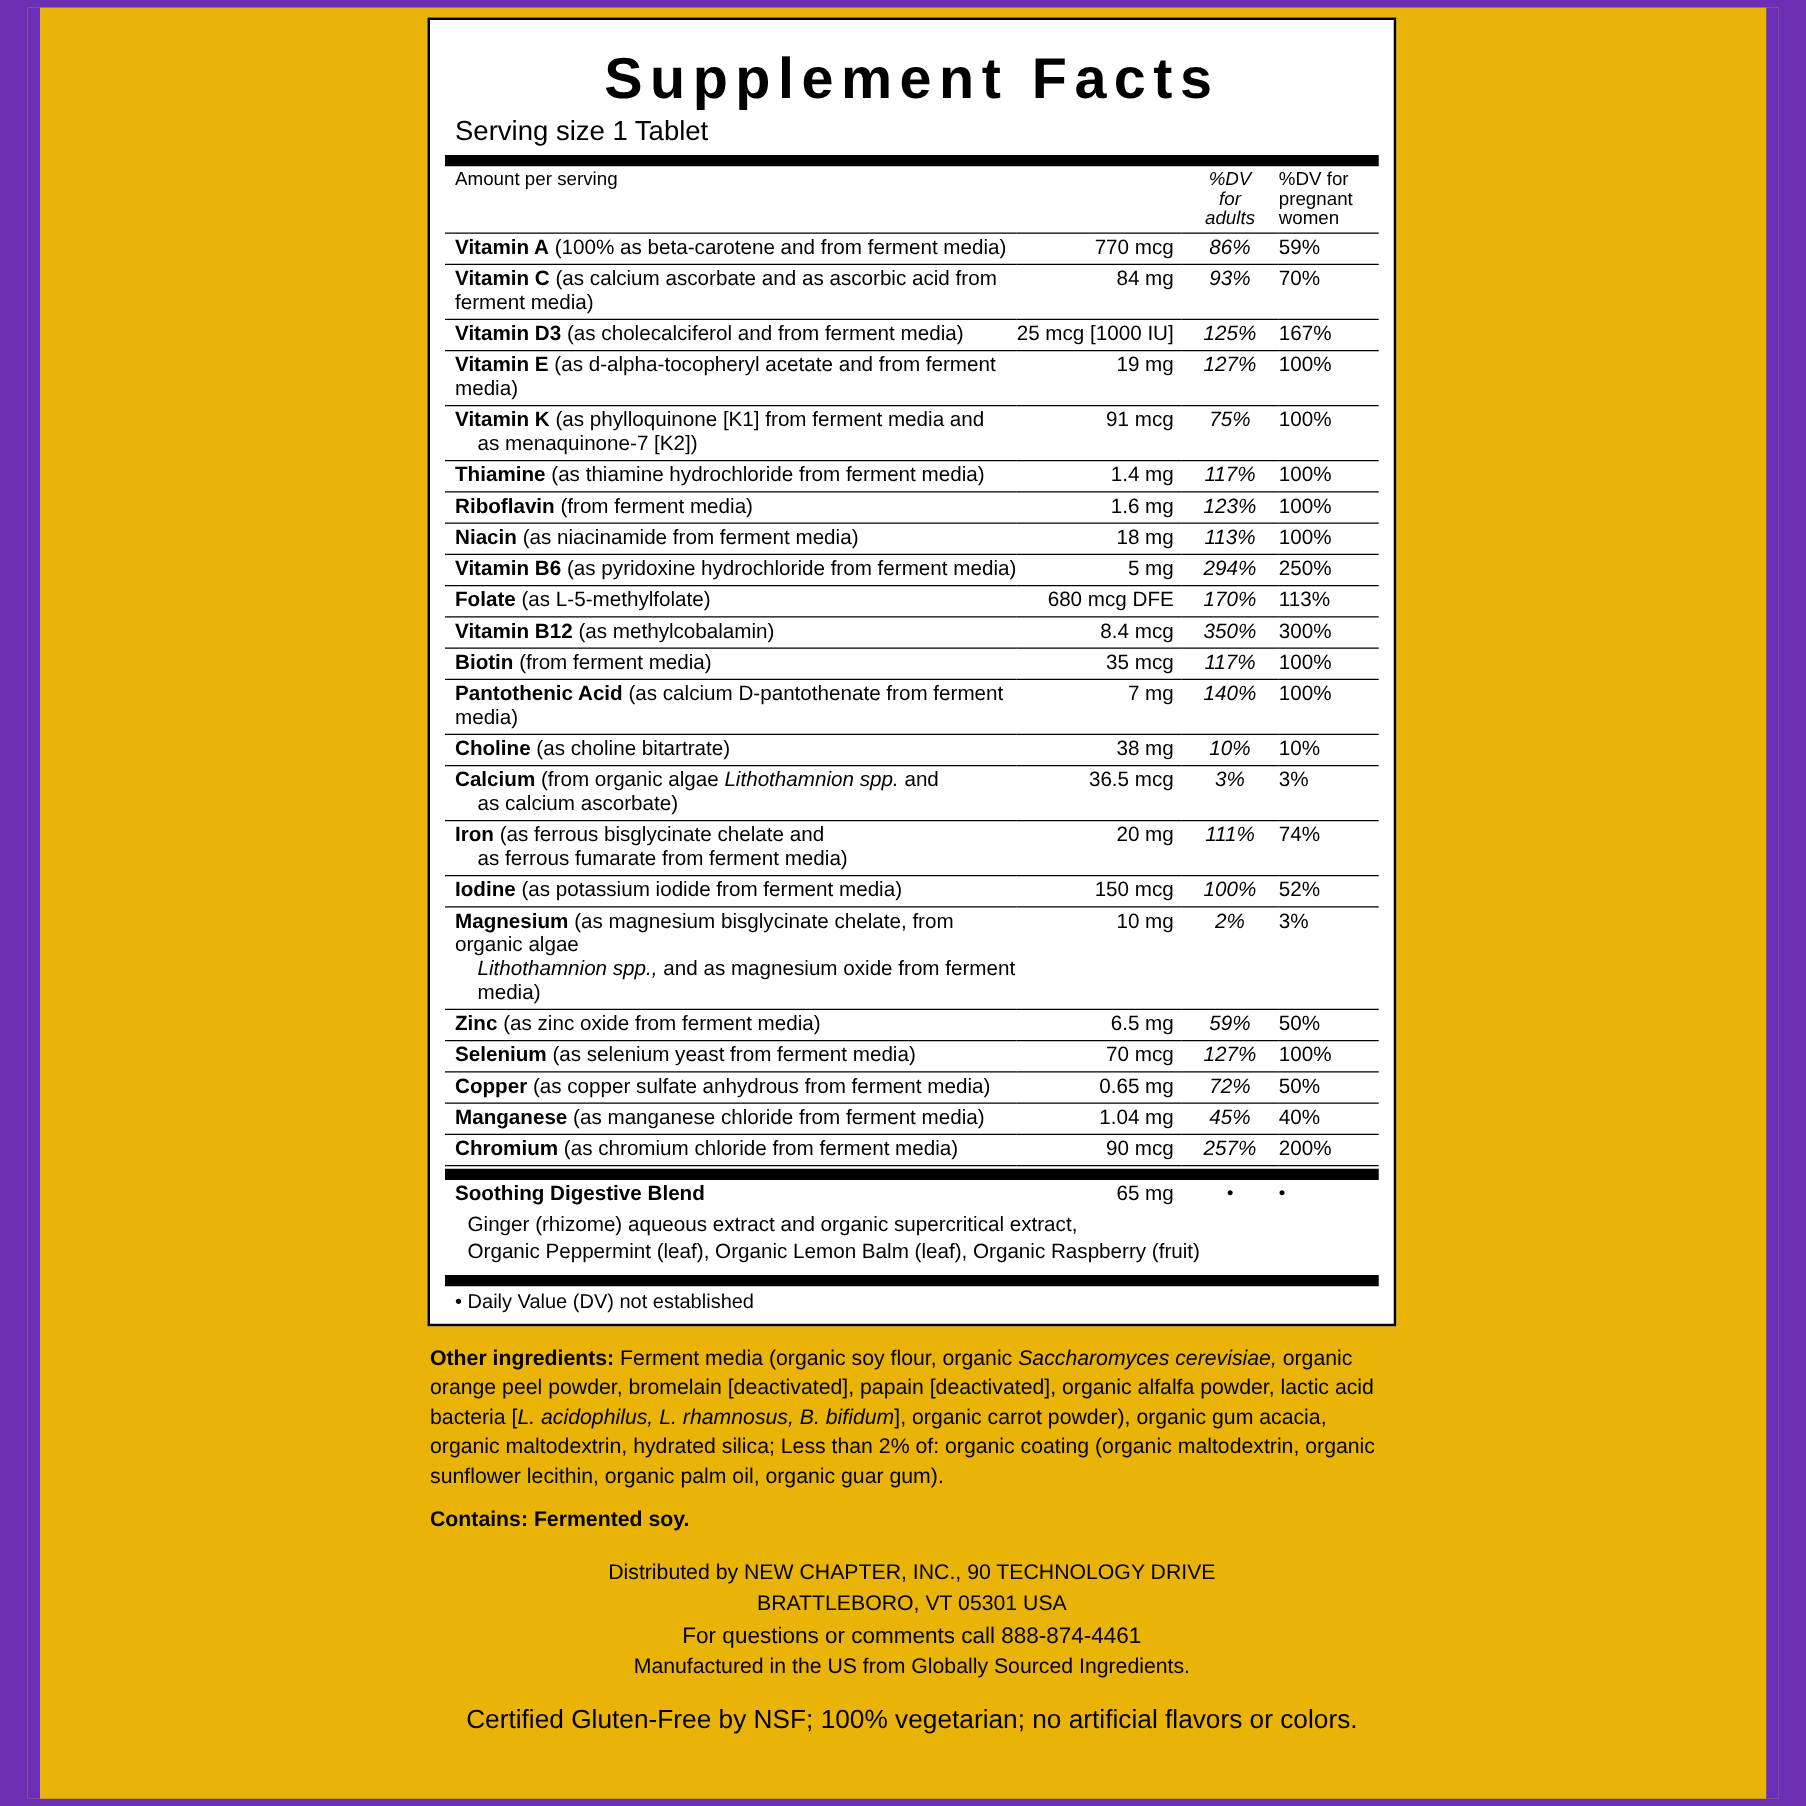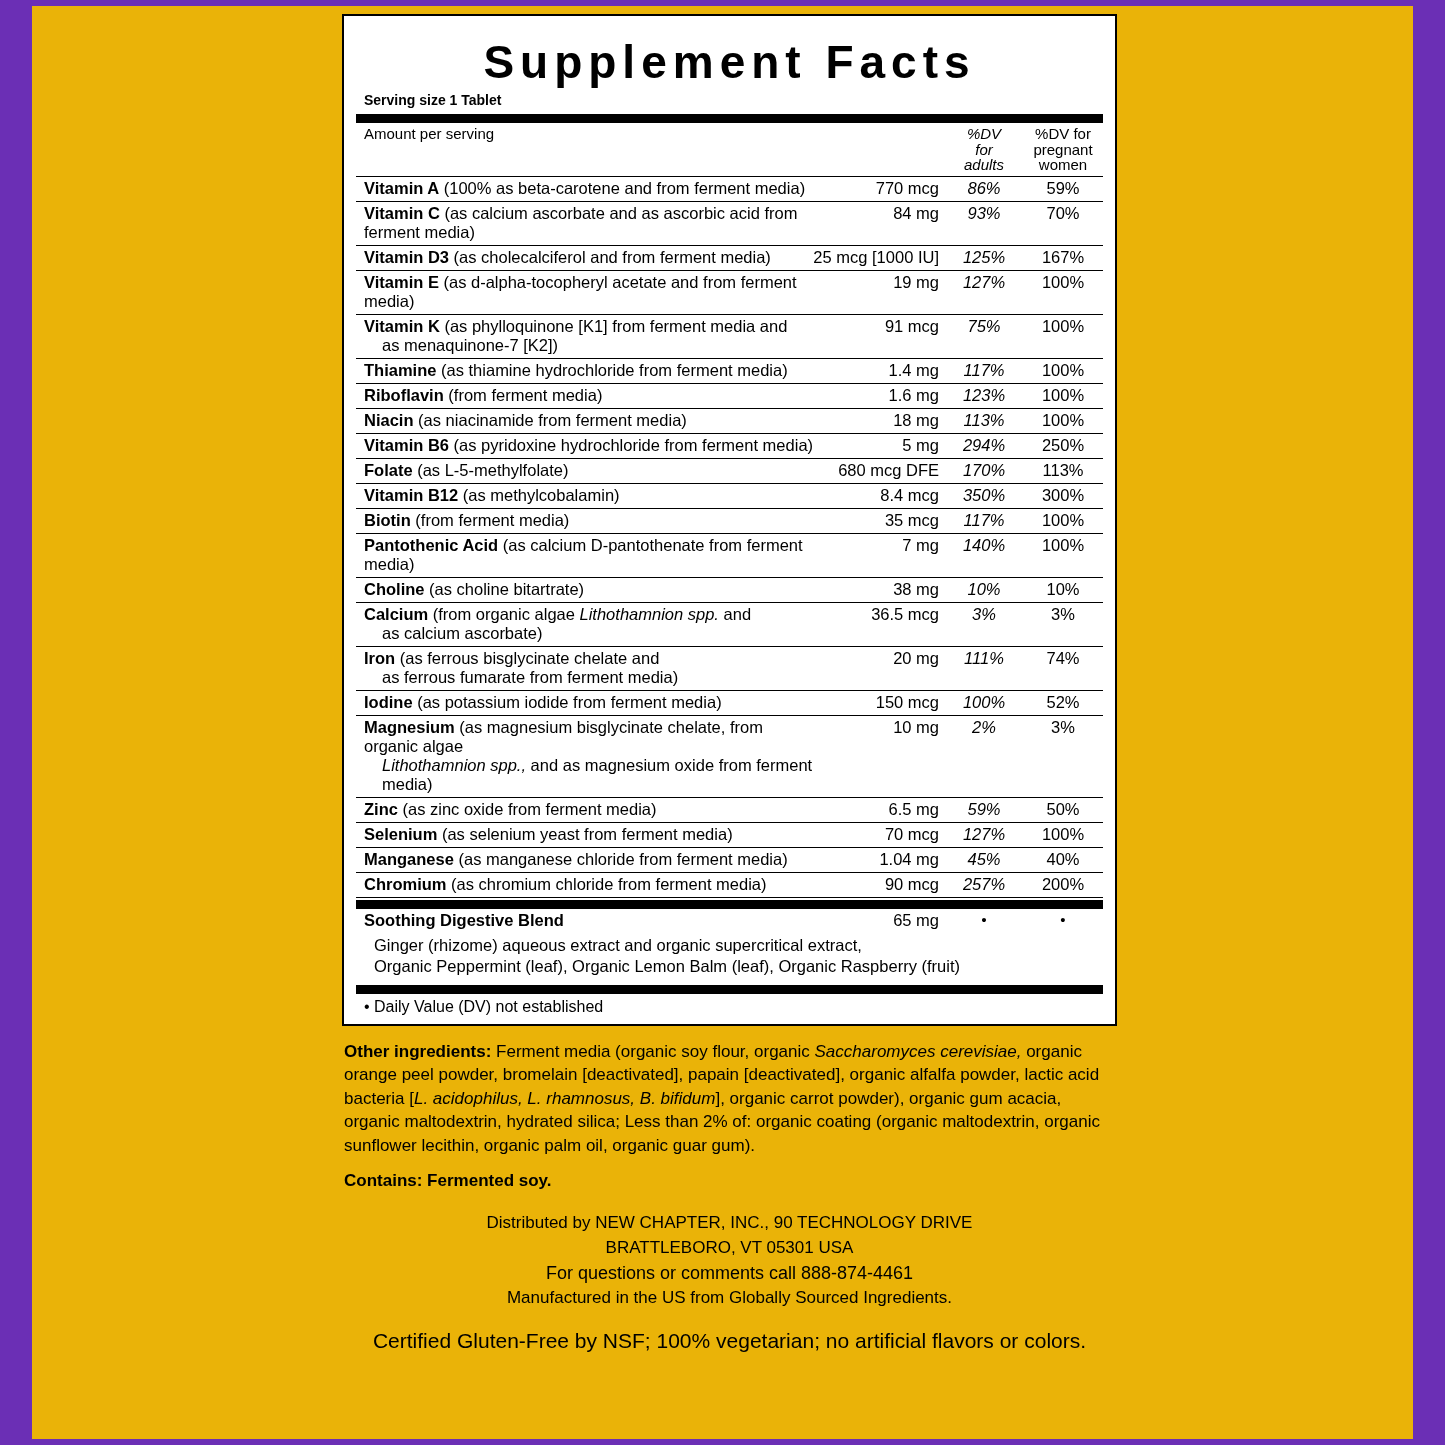--- a/index.html
+++ b/index.html
@@ -52,43 +52,42 @@
   .sf-title {
     font-size: 46px;
     font-weight: bold;
     letter-spacing: 6px;
     text-align: center;
     line-height: 1.05;
     margin: 12px 0 6px 0;
     white-space: nowrap;
   }
   .sf-serving {
-    font-size: 14px;
+    font-size: 22px;
     margin: 0 0 6px 8px;
-    font-weight: bold;
   }
   .rule-thick {
     height: 9px;
     background: #000;
     margin: 2px 0 0 0;
   }
 
   table.sf {
     width: 100%;
     border-collapse: collapse;
     font-size: 16.5px;
   }
   table.sf td {
     padding: 2.5px 0 2.5px 0;
     vertical-align: top;
   }
   .col-name { text-align: left; padding-left: 8px !important; }
   .col-amt  { text-align: right; white-space: nowrap; width: 120px; padding-right: 6px !important; margin-top: 13px;}
   .col-dv1  { text-align: center; width: 78px; font-style: italic; }
-  .col-dv2  { text-align: center; width: 80px; }
+  .col-dv2  { width: 80px; }
 
   tr.bordered td { border-bottom: 1px solid #000; }
 
   .hdr-row td {
     vertical-align: bottom;
     font-size: 15px;
     line-height: 1.05;
     padding-bottom: 4px;
   }
   .hdr-amount {
@@ -279,20 +278,26 @@
               <td class="col-dv1">59%</td>
               <td class="col-dv2">50%</td>
             </tr>
             <tr class="bordered">
               <td class="col-name"><span class="nutrient-name">Selenium</span> (as selenium yeast from ferment media)</td>
               <td class="col-amt">70 mcg</td>
               <td class="col-dv1">127%</td>
               <td class="col-dv2">100%</td>
             </tr>
             <tr class="bordered">
+              <td class="col-name"><span class="nutrient-name">Copper</span> (as copper sulfate anhydrous from ferment media)</td>
+              <td class="col-amt">0.65 mg</td>
+              <td class="col-dv1">72%</td>
+              <td class="col-dv2">50%</td>
+            </tr>
+            <tr class="bordered">
               <td class="col-name"><span class="nutrient-name">Manganese</span> (as manganese chloride from ferment media)</td>
               <td class="col-amt">1.04 mg</td>
               <td class="col-dv1">45%</td>
               <td class="col-dv2">40%</td>
             </tr>
             <tr class="bordered">
               <td class="col-name"><span class="nutrient-name">Chromium</span> (as chromium chloride from ferment media)</td>
               <td class="col-amt">90 mcg</td>
               <td class="col-dv1">257%</td>
               <td class="col-dv2">200%</td>

